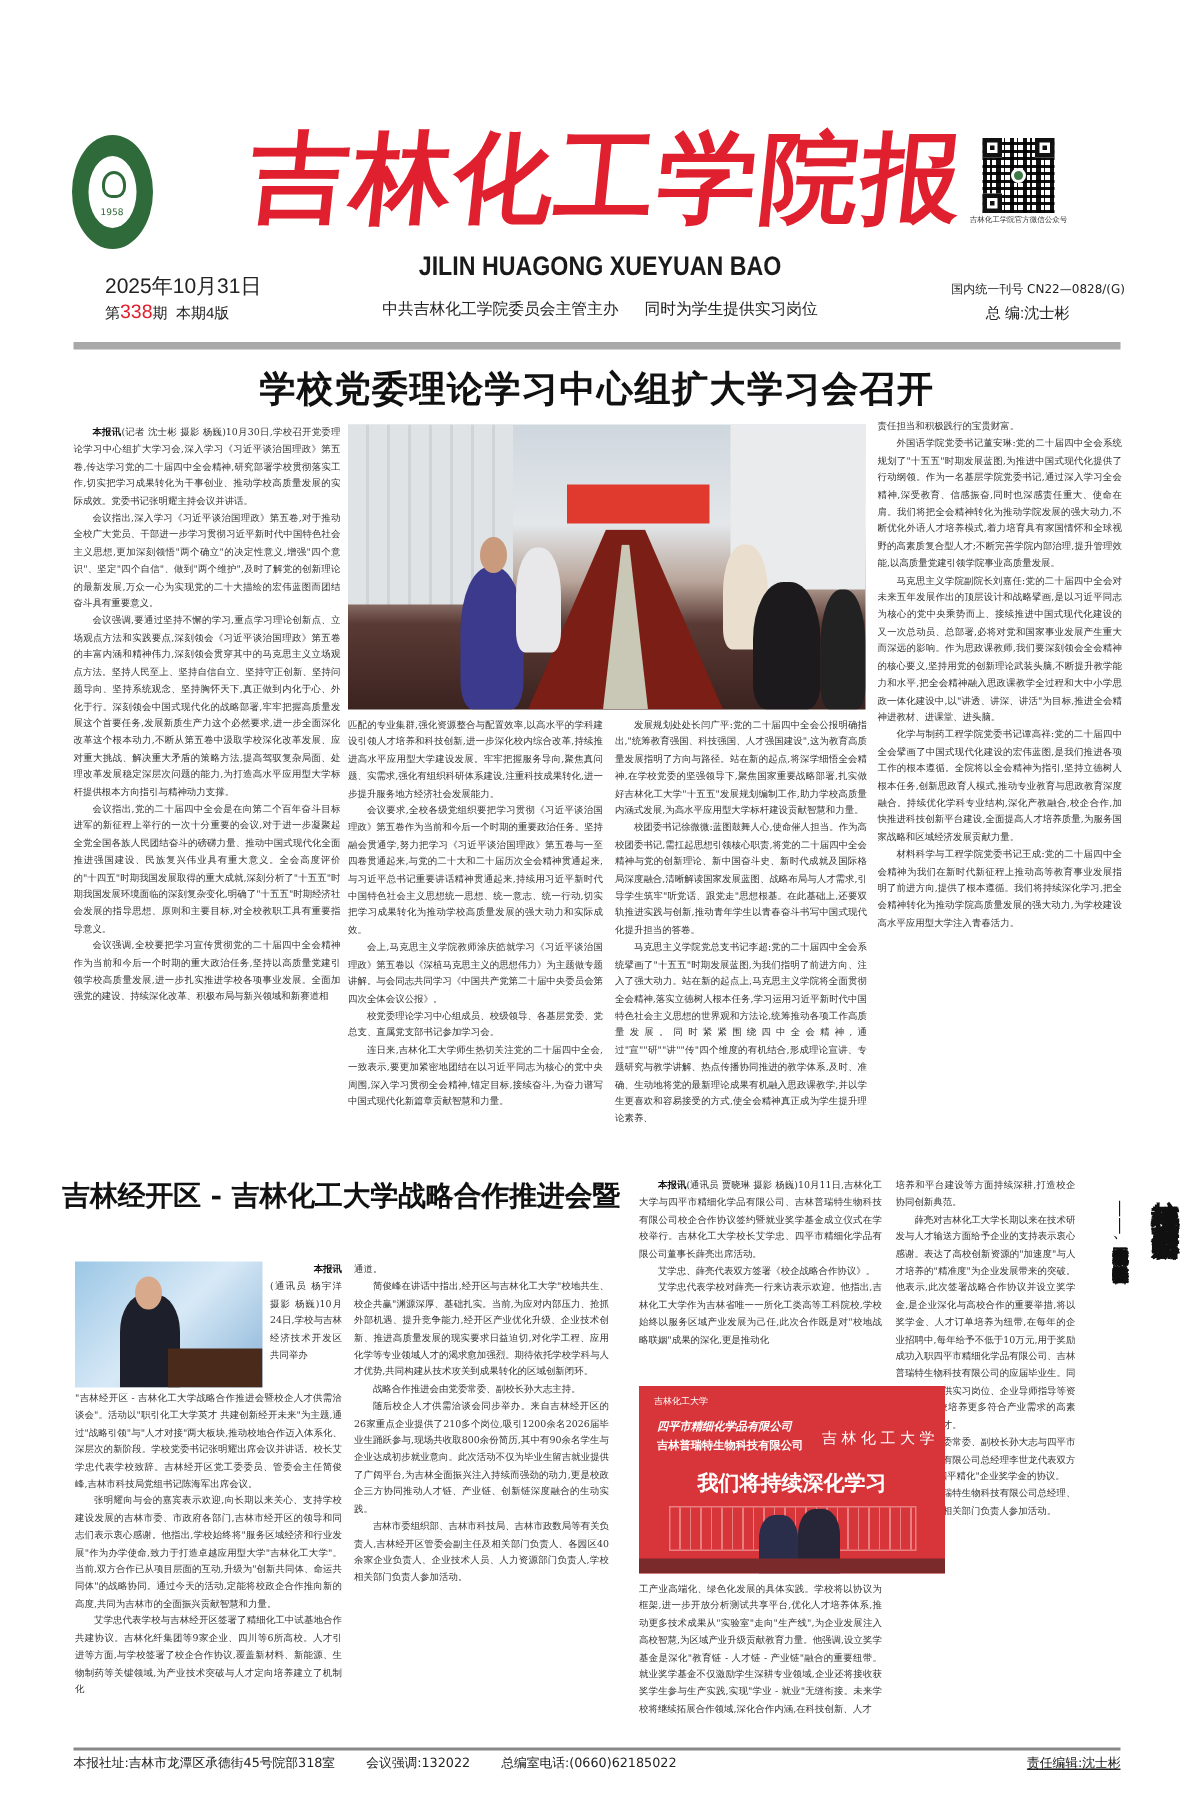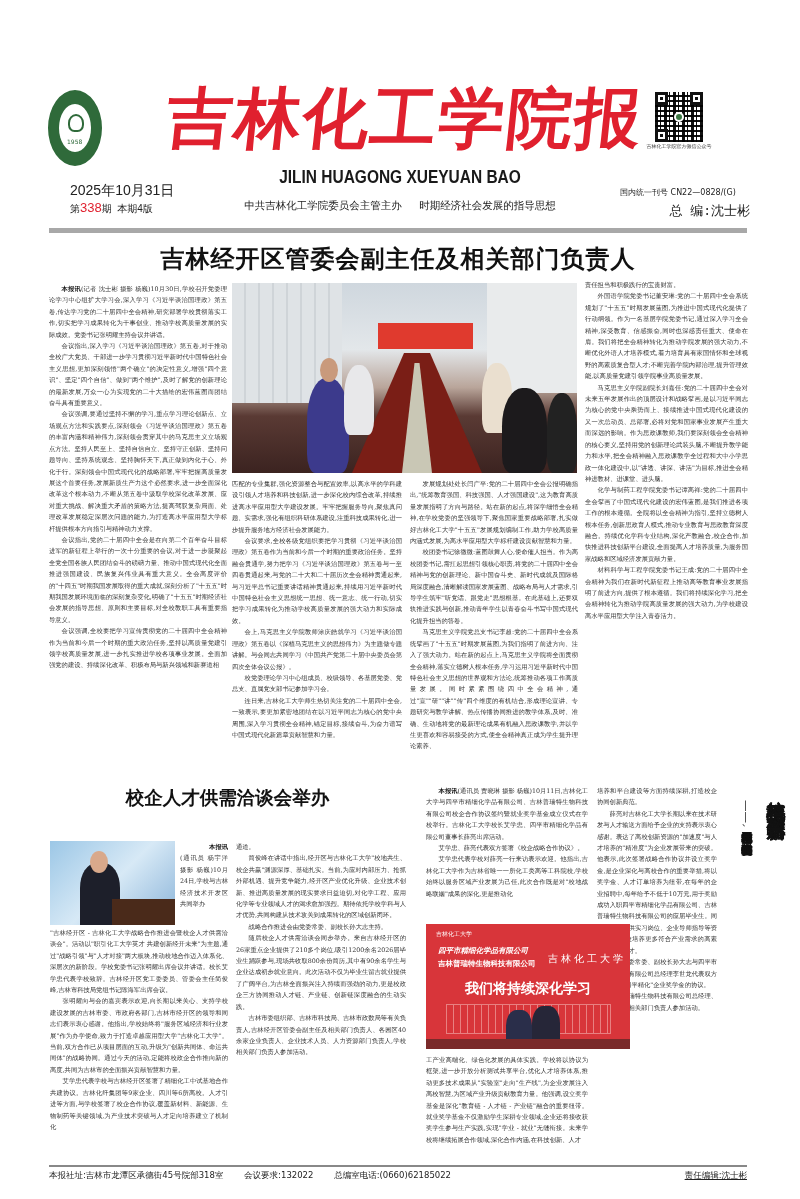--- a/index.html
+++ b/index.html
@@ -29,22 +29,22 @@
   .qr .finder { position: absolute; width: 13px; height: 13px; border: 3px solid #111; background: #fff; }
   .qr .finder::after { content: ""; position: absolute; left: 2px; top: 2px; width: 3px; height: 3px; background: #111; }
   .qr .logo { position: absolute; left: 19px; top: 20px; width: 10px; height: 10px; border-radius: 50%; background: #3d7a45; border: 2px solid #fff; }
   .qr-caption { position: absolute; left: 622px; top: 143px; width: 114px; text-align: center; font-size: 5px; color: #333;
           font-family: "DejaVu Sans", sans-serif; }
   .date { position: absolute; left: 70px; top: 182px; font-size: 14px; font-family: "Liberation Sans", sans-serif; color: #222; }
   .issue { position: absolute; left: 70px; top: 200px; font-size: 10px; font-family: "Liberation Sans", sans-serif; color: #222; text-align: right; }
   .issue .num { color: #e0202e; font-size: 13px; }
   .publisher { position: absolute; left: 140px; top: 199px; width: 520px; text-align: center; font-size: 10.5px;
           font-family: "DejaVu Sans", sans-serif; color: #222; word-spacing: 14px; }
-  .cn-no { position: absolute; left: 620px; top: 187px; width: 130px; text-align: left; font-size: 8px; font-family: "DejaVu Sans", sans-serif; color: #222; }
-  .editor { position: absolute; left: 620px; top: 202px; width: 130px; text-align: right; font-size: 13px; font-family: Liberation Mono, monospace; color: #222; }
+  .cn-no { position: absolute; left: 620px; top: 187px; width: 130px; text-align: right; font-size: 8px; font-family: "DejaVu Sans", sans-serif; color: #222; }
+  .editor { position: absolute; left: 620px; top: 202px; width: 130px; text-align: center; font-size: 10px; font-family: Liberation Sans, sans-serif; color: #222; }
   .rule-top { position: absolute; left: 49px; top: 228px; width: 698px; height: 5px; background: #a8a8a8; }
 
   
   .headline1 { position: absolute; left: 49px; top: 243px; width: 698px; text-align: center; font-family: "DejaVu Sans", sans-serif;
           font-weight: bold; font-size: 24px; color: #111; letter-spacing: 1px; }
 
   
   .col { position: absolute; font-size: 6.3px; line-height: 11.4px; color: #333; text-align: justify; overflow: hidden; }
   .col p { text-indent: 2em; margin-bottom: 0; }
   .col b { color: #111; }
@@ -105,27 +105,27 @@
     <div class="finder" style="right:0;top:0"></div>
     <div class="finder" style="left:0;bottom:0"></div>
     <div class="logo"></div>
   </div>
   <div class="qr-caption">吉林化工学院官方微信公众号</div>
 
   <div class="date">2025年10月31日</div>
   <div class="issue">
     <span>第</span><span class="num">338</span><span style="white-space:pre">期  本期4版</span>
   </div>
-  <div class="publisher">中共吉林化工学院委员会主管主办  时期经济社会发展的指导思想</div>
+  <div class="publisher">中共吉林化工学院委员会主管主办  同时为学生提供实习岗位</div>
   <div class="cn-no">国内统一刊号 CN22—0828/(G)</div>
   <div class="editor">总  编:沈士彬</div>
   <div class="rule-top"></div>
 </header>
 
-<h2 class="headline1">吉林经开区管委会副主任及相关部门负责人</h2>
+<h2 class="headline1">学校党委理论学习中心组扩大学习会召开</h2>
 
 <div class="col" style="left:49px;top:283px;width:178px;height:480px;">
   <p><b>本报讯</b>(记者 沈士彬 摄影 杨巍)10月30日,学校召开党委理论学习中心组扩大学习会,深入学习《习近平谈治国理政》第五卷,传达学习党的二十届四中全会精神,研究部署学校贯彻落实工作,切实把学习成果转化为干事创业、推动学校高质量发展的实际成效。党委书记张明耀主持会议并讲话。</p>
   <p>会议指出,深入学习《习近平谈治国理政》第五卷,对于推动全校广大党员、干部进一步学习贯彻习近平新时代中国特色社会主义思想,更加深刻领悟"两个确立"的决定性意义,增强"四个意识"、坚定"四个自信"、做到"两个维护",及时了解党的创新理论的最新发展,万众一心为实现党的二十大描绘的宏伟蓝图而团结奋斗具有重要意义。</p>
   <p>会议强调,要通过坚持不懈的学习,重点学习理论创新点、立场观点方法和实践要点,深刻领会《习近平谈治国理政》第五卷的丰富内涵和精神伟力,深刻领会贯穿其中的马克思主义立场观点方法。坚持人民至上、坚持自信自立、坚持守正创新、坚持问题导向、坚持系统观念、坚持胸怀天下,真正做到内化于心、外化于行。深刻领会中国式现代化的战略部署,牢牢把握高质量发展这个首要任务,发展新质生产力这个必然要求,进一步全面深化改革这个根本动力,不断从第五卷中汲取学校深化改革发展、应对重大挑战、解决重大矛盾的策略方法,提高驾驭复杂局面、处理改革发展稳定深层次问题的能力,为打造高水平应用型大学标杆提供根本方向指引与精神动力支撑。</p>
   <p>会议指出,党的二十届四中全会是在向第二个百年奋斗目标进军的新征程上举行的一次十分重要的会议,对于进一步凝聚起全党全国各族人民团结奋斗的磅礴力量、推动中国式现代化全面推进强国建设、民族复兴伟业具有重大意义。全会高度评价的"十四五"时期我国发展取得的重大成就,深刻分析了"十五五"时期我国发展环境面临的深刻复杂变化,明确了"十五五"时期经济社会发展的指导思想、原则和主要目标,对全校教职工具有重要指导意义。</p>
   <p>会议强调,全校要把学习宣传贯彻党的二十届四中全会精神作为当前和今后一个时期的重大政治任务,坚持以高质量党建引领学校高质量发展,进一步扎实推进学校各项事业发展。全面加强党的建设、持续深化改革、积极布局与新兴领域和新赛道相</p>
 </div>
 
 <div class="photo1">
@@ -158,21 +158,21 @@
 
 <div class="col" style="left:585px;top:279px;width:163px;height:484px;">
   <p style="text-indent:0">责任担当和积极践行的宝贵财富。</p>
   <p>外国语学院党委书记董安琳:党的二十届四中全会系统规划了"十五五"时期发展蓝图,为推进中国式现代化提供了行动纲领。作为一名基层学院党委书记,通过深入学习全会精神,深受教育、信感振奋,同时也深感责任重大、使命在肩。我们将把全会精神转化为推动学院发展的强大动力,不断优化外语人才培养模式,着力培育具有家国情怀和全球视野的高素质复合型人才;不断完善学院内部治理,提升管理效能,以高质量党建引领学院事业高质量发展。</p>
   <p>马克思主义学院副院长刘嘉任:党的二十届四中全会对未来五年发展作出的顶层设计和战略擘画,是以习近平同志为核心的党中央乘势而上、接续推进中国式现代化建设的又一次总动员、总部署,必将对党和国家事业发展产生重大而深远的影响。作为思政课教师,我们要深刻领会全会精神的核心要义,坚持用党的创新理论武装头脑,不断提升教学能力和水平,把全会精神融入思政课教学全过程和大中小学思政一体化建设中,以"讲透、讲深、讲活"为目标,推进全会精神进教材、进课堂、进头脑。</p>
   <p>化学与制药工程学院党委书记谭高祥:党的二十届四中全会擘画了中国式现代化建设的宏伟蓝图,是我们推进各项工作的根本遵循。全院将以全会精神为指引,坚持立德树人根本任务,创新思政育人模式,推动专业教育与思政教育深度融合。持续优化学科专业结构,深化产教融合,校企合作,加快推进科技创新平台建设,全面提高人才培养质量,为服务国家战略和区域经济发展贡献力量。</p>
   <p>材料科学与工程学院党委书记王成:党的二十届四中全会精神为我们在新时代新征程上推动高等教育事业发展指明了前进方向,提供了根本遵循。我们将持续深化学习,把全会精神转化为推动学院高质量发展的强大动力,为学校建设高水平应用型大学注入青春活力。</p>
 </div>
 
 <h2 class="headline2">
-  <div>校企人才供需洽谈会举办</div>
+  <div>吉林经开区 - 吉林化工大学战略合作推进会暨</div>
 </h2>
 
 <div class="photo2">
   <div class="man"></div>
   <div class="head"></div>
   <div class="podium"></div>
 </div>
 
 <div class="col" style="left:180px;top:841px;width:48px;height:86px;text-align:justify;">
   <b style="display:block;text-align:right">本报讯</b>
@@ -221,16 +221,16 @@
 <div class="col" style="left:426px;top:1054px;width:162px;height:108px;">
   <p style="text-indent:0">工产业高端化、绿色化发展的具体实践。学校将以协议为框架,进一步开放分析测试共享平台,优化人才培养体系,推动更多技术成果从"实验室"走向"生产线",为企业发展注入高校智慧,为区域产业升级贡献教育力量。他强调,设立奖学基金是深化"教育链 - 人才链 - 产业链"融合的重要纽带。就业奖学基金不仅激励学生深耕专业领域,企业还将接收获奖学生参与生产实践,实现"学业 - 就业"无缝衔接。未来学校将继续拓展合作领域,深化合作内涵,在科技创新、人才</p>
 </div>
 
 <div class="vtitle main">校地携手筑平台 产教融合启新篇</div>
 <div class="vtitle sub">——吉林化工大学与四平市精细化学品有限公司、吉林普瑞特生物科技有限公司签署战略合作协议</div>
 
 <div class="rule-bottom"></div>
 <footer class="footer">
   <span>本报社址:吉林市龙潭区承德街45号院部318室</span>
-  <span>会议要求:132022</span>
+  <span>会议强调:132022</span>
   <span>总编室电话:(0660)62185022</span>
   <span class="right">责任编辑:沈士彬</span>
 </footer>
 
 </body></html>

